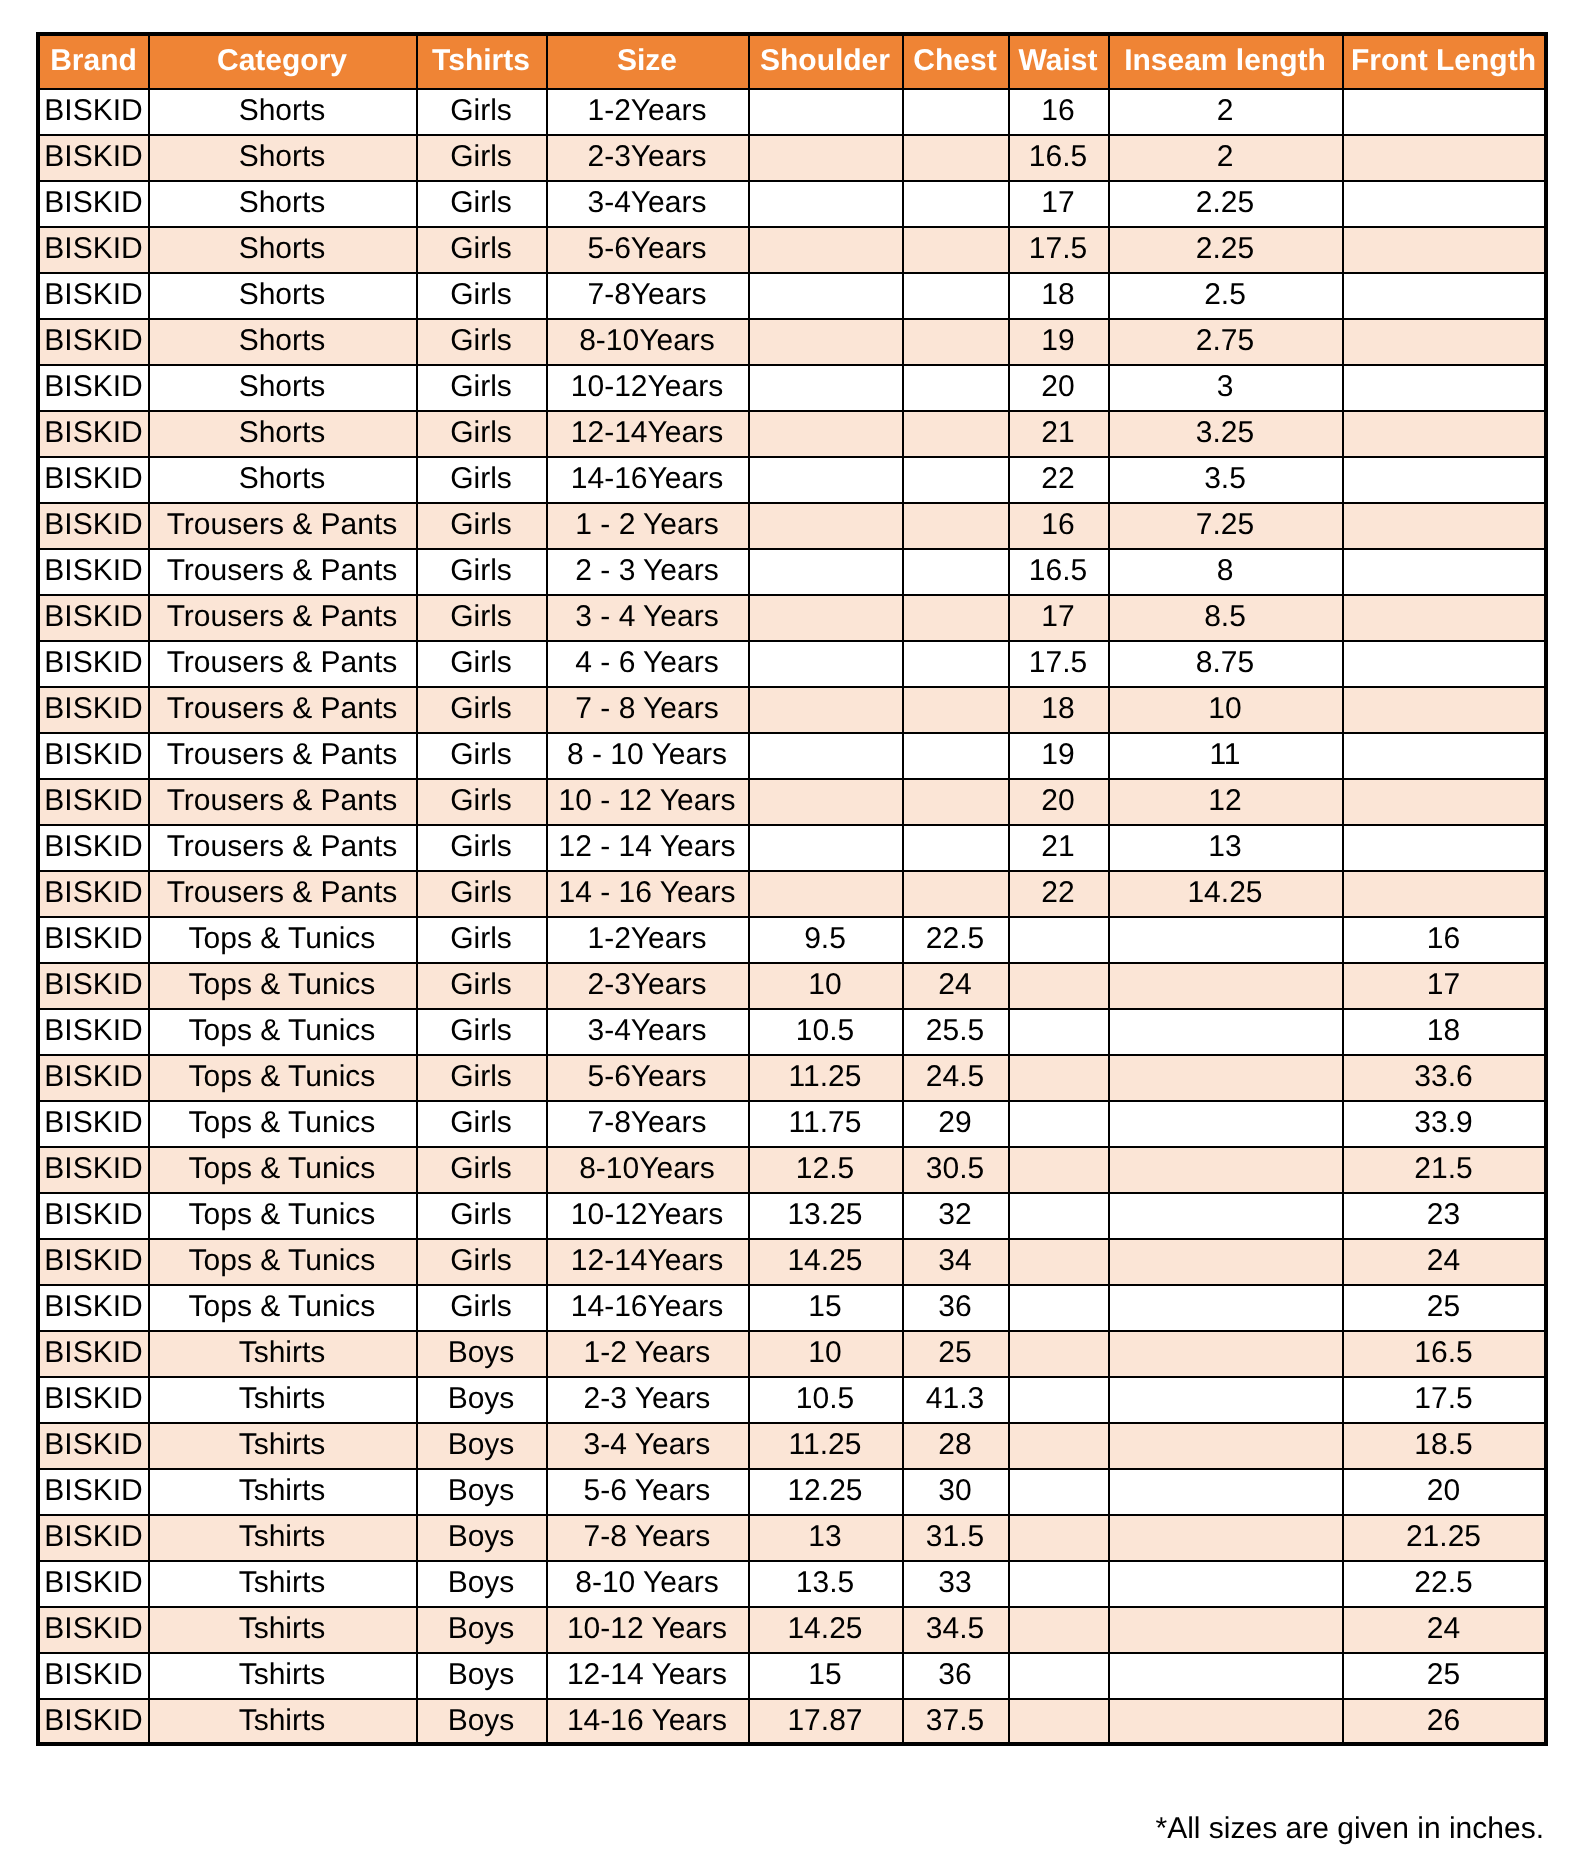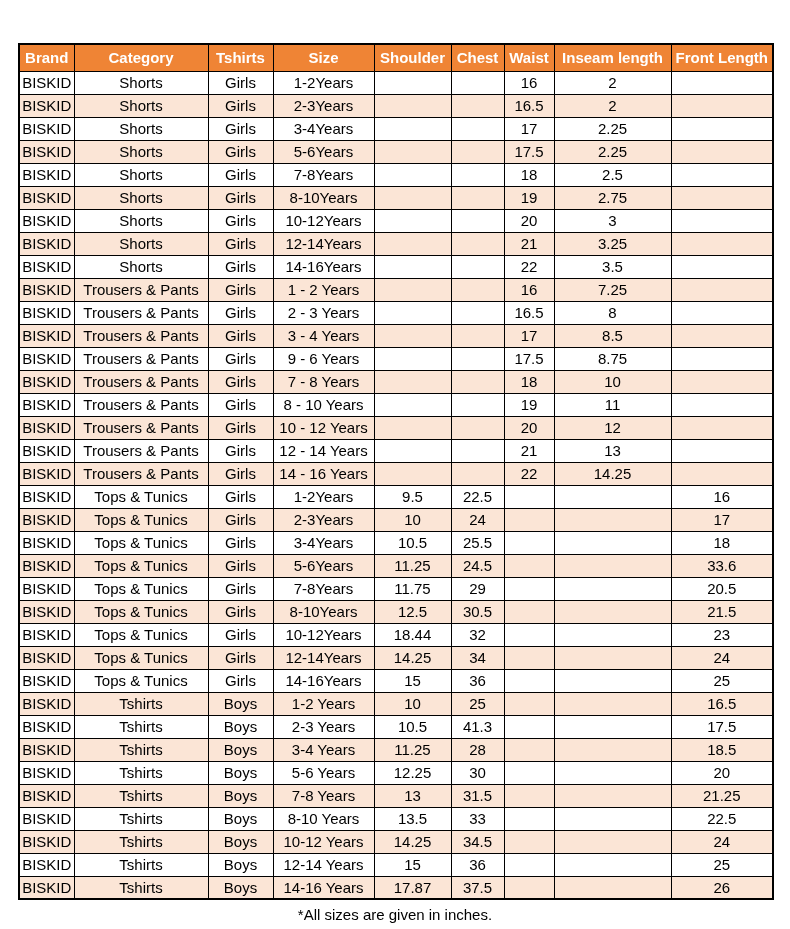--- a/index.html
+++ b/index.html
@@ -18,21 +18,20 @@
     background: #ffffff;
   }
   table.size-table {
     position: absolute;
     left: 18px;
     top: 16px;
     width: 754px;
     border-collapse: collapse;
     table-layout: fixed;
     border: 2px solid var(--border-color, #000000);
-    margin-top: 27px;
   }
   table.size-table th {
     background: var(--header-bg, #EF8435);
     color: var(--header-text, #ffffff);
     font-weight: bold;
     font-size: 15px;
     height: 27px;
     border: 1px solid var(--border-color, #000000);
     padding: 0 2px;
     text-align: center;
@@ -61,21 +60,21 @@
   .col-shoulder{ width: 77px; }
   .col-chest   { width: 53px; }
   .col-waist   { width: 50px; }
   .col-inseam  { width: 117px; }
   .col-front   { width: 102px; }
   .footnote {
     position: absolute;
     left: 18px;
     top: 906px;
     width: 754px;
-    text-align: center;
+    text-align: right;
     font-size: 15px;
     color: #000000;
   }
 </style>
 </head>
 <body>
 
 <div class="page">
   <table class="size-table">
     <colgroup>
@@ -232,21 +231,21 @@
           <td></td>
           <td></td>
           <td>17</td>
           <td>8.5</td>
           <td></td>
         </tr>
         <tr>
           <td>BISKID</td>
           <td>Trousers &amp; Pants</td>
           <td>Girls</td>
-          <td>9 - 6 Years</td>
+          <td>4 - 6 Years</td>
           <td></td>
           <td></td>
           <td>17.5</td>
           <td>8.75</td>
           <td></td>
         </tr>
         <tr>
           <td>BISKID</td>
           <td>Trousers &amp; Pants</td>
           <td>Girls</td>
@@ -347,39 +346,39 @@
         </tr>
         <tr>
           <td>BISKID</td>
           <td>Tops &amp; Tunics</td>
           <td>Girls</td>
           <td>7-8Years</td>
           <td>11.75</td>
           <td>29</td>
           <td></td>
           <td></td>
-          <td>20.5</td>
+          <td>33.9</td>
         </tr>
         <tr>
           <td>BISKID</td>
           <td>Tops &amp; Tunics</td>
           <td>Girls</td>
           <td>8-10Years</td>
           <td>12.5</td>
           <td>30.5</td>
           <td></td>
           <td></td>
           <td>21.5</td>
         </tr>
         <tr>
           <td>BISKID</td>
           <td>Tops &amp; Tunics</td>
           <td>Girls</td>
           <td>10-12Years</td>
-          <td>18.44</td>
+          <td>13.25</td>
           <td>32</td>
           <td></td>
           <td></td>
           <td>23</td>
         </tr>
         <tr>
           <td>BISKID</td>
           <td>Tops &amp; Tunics</td>
           <td>Girls</td>
           <td>12-14Years</td>

